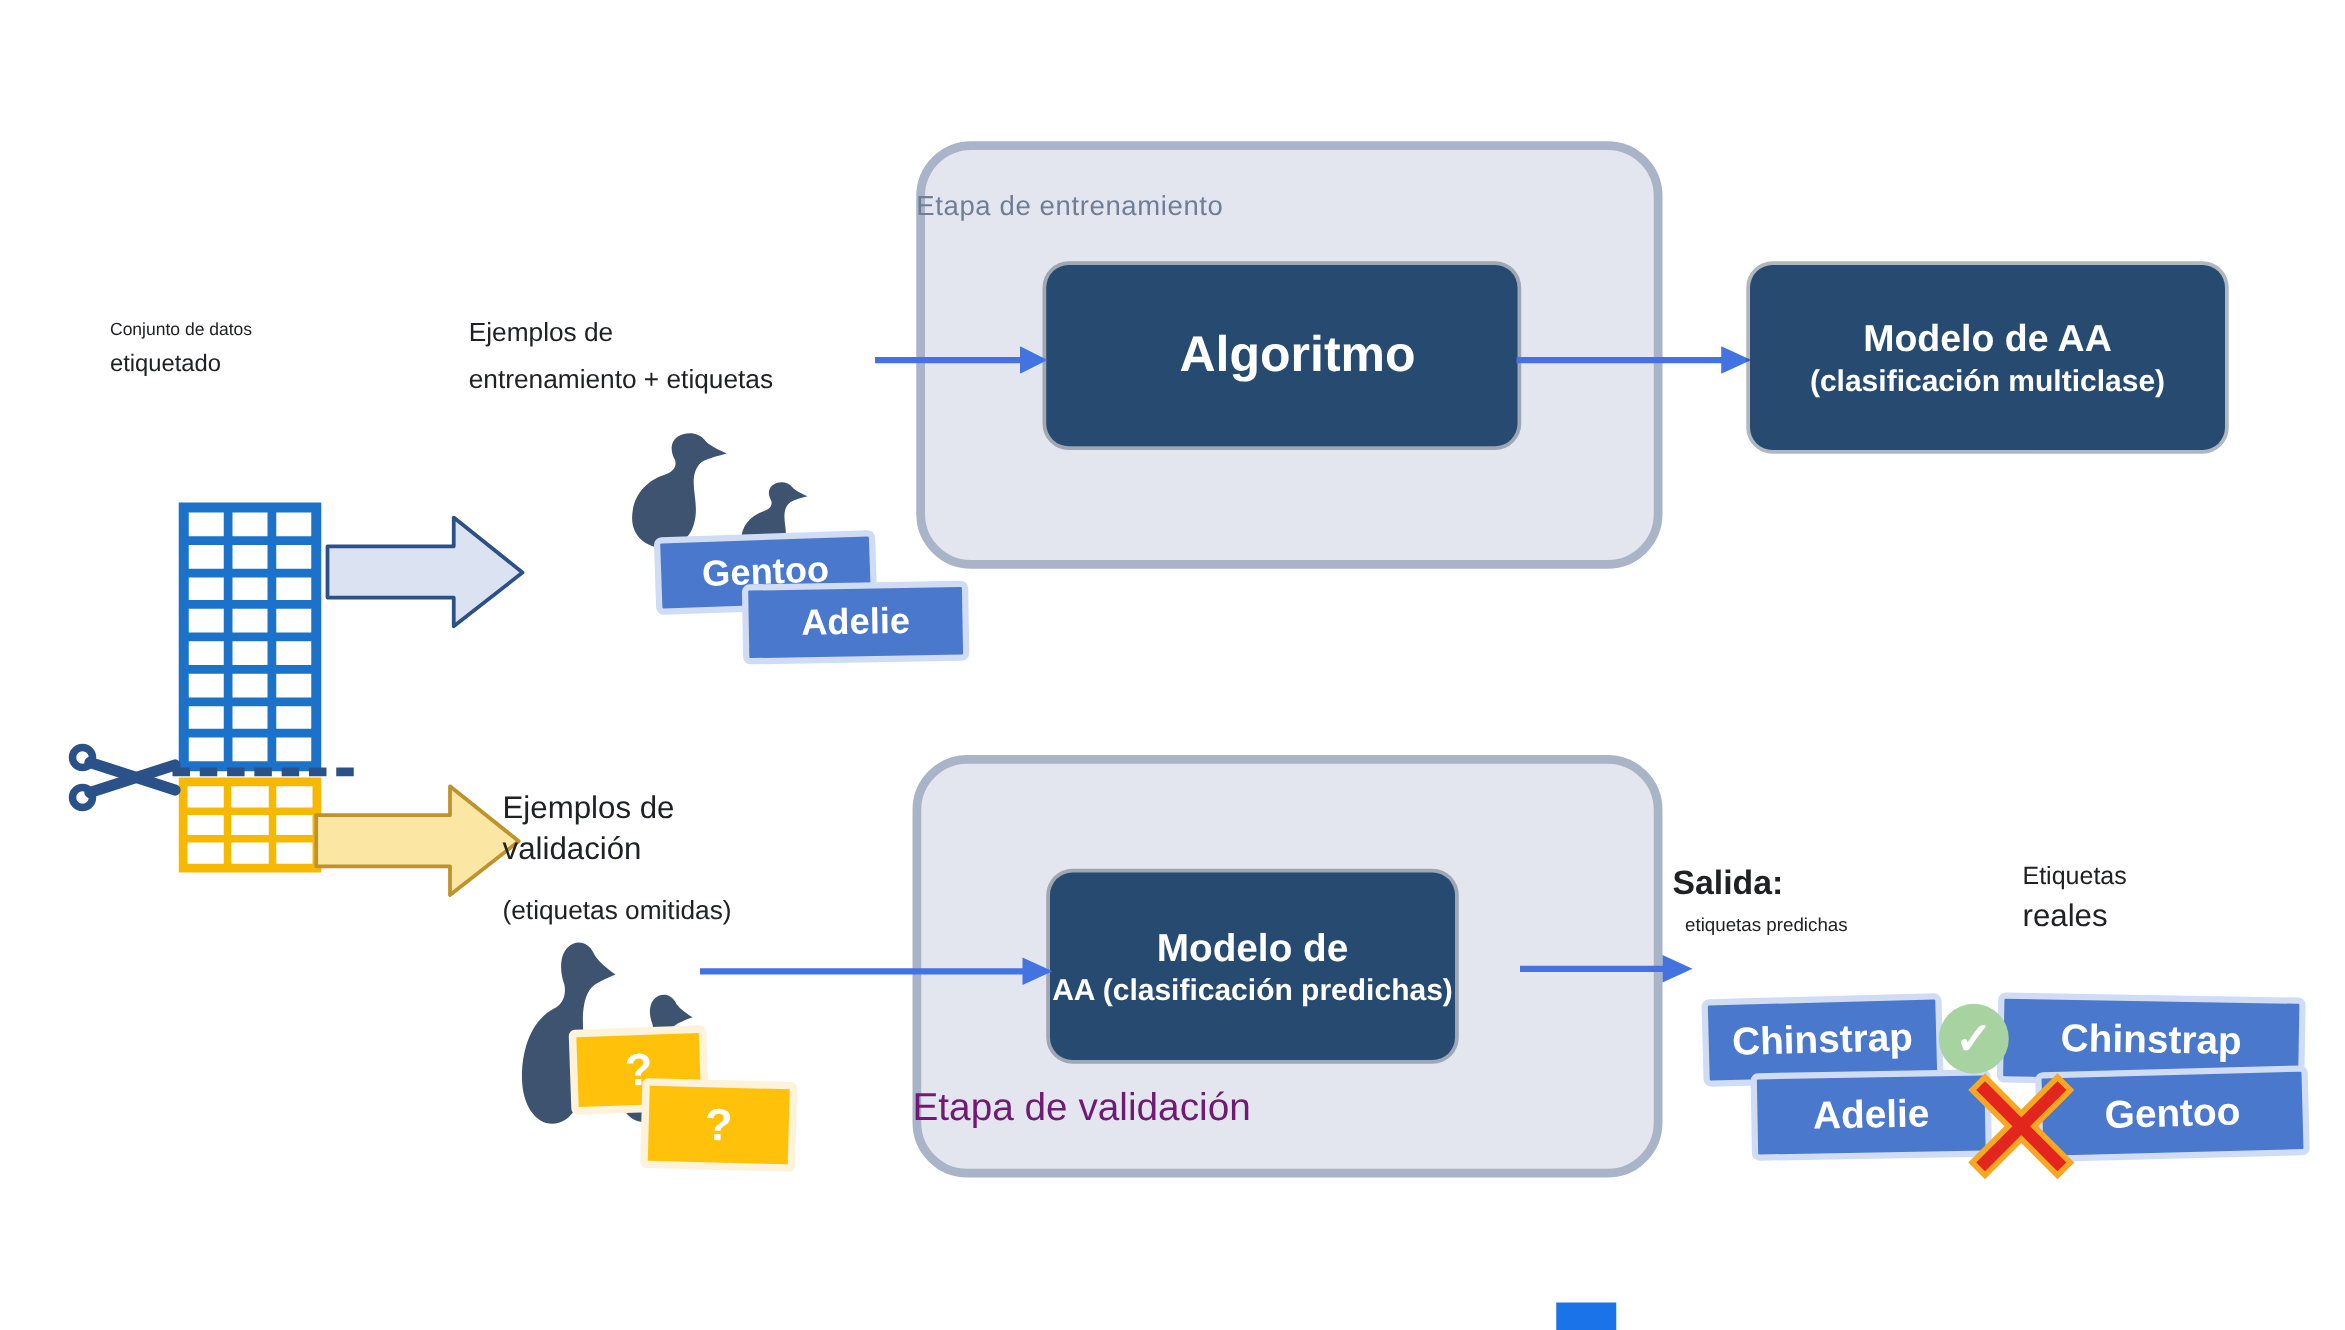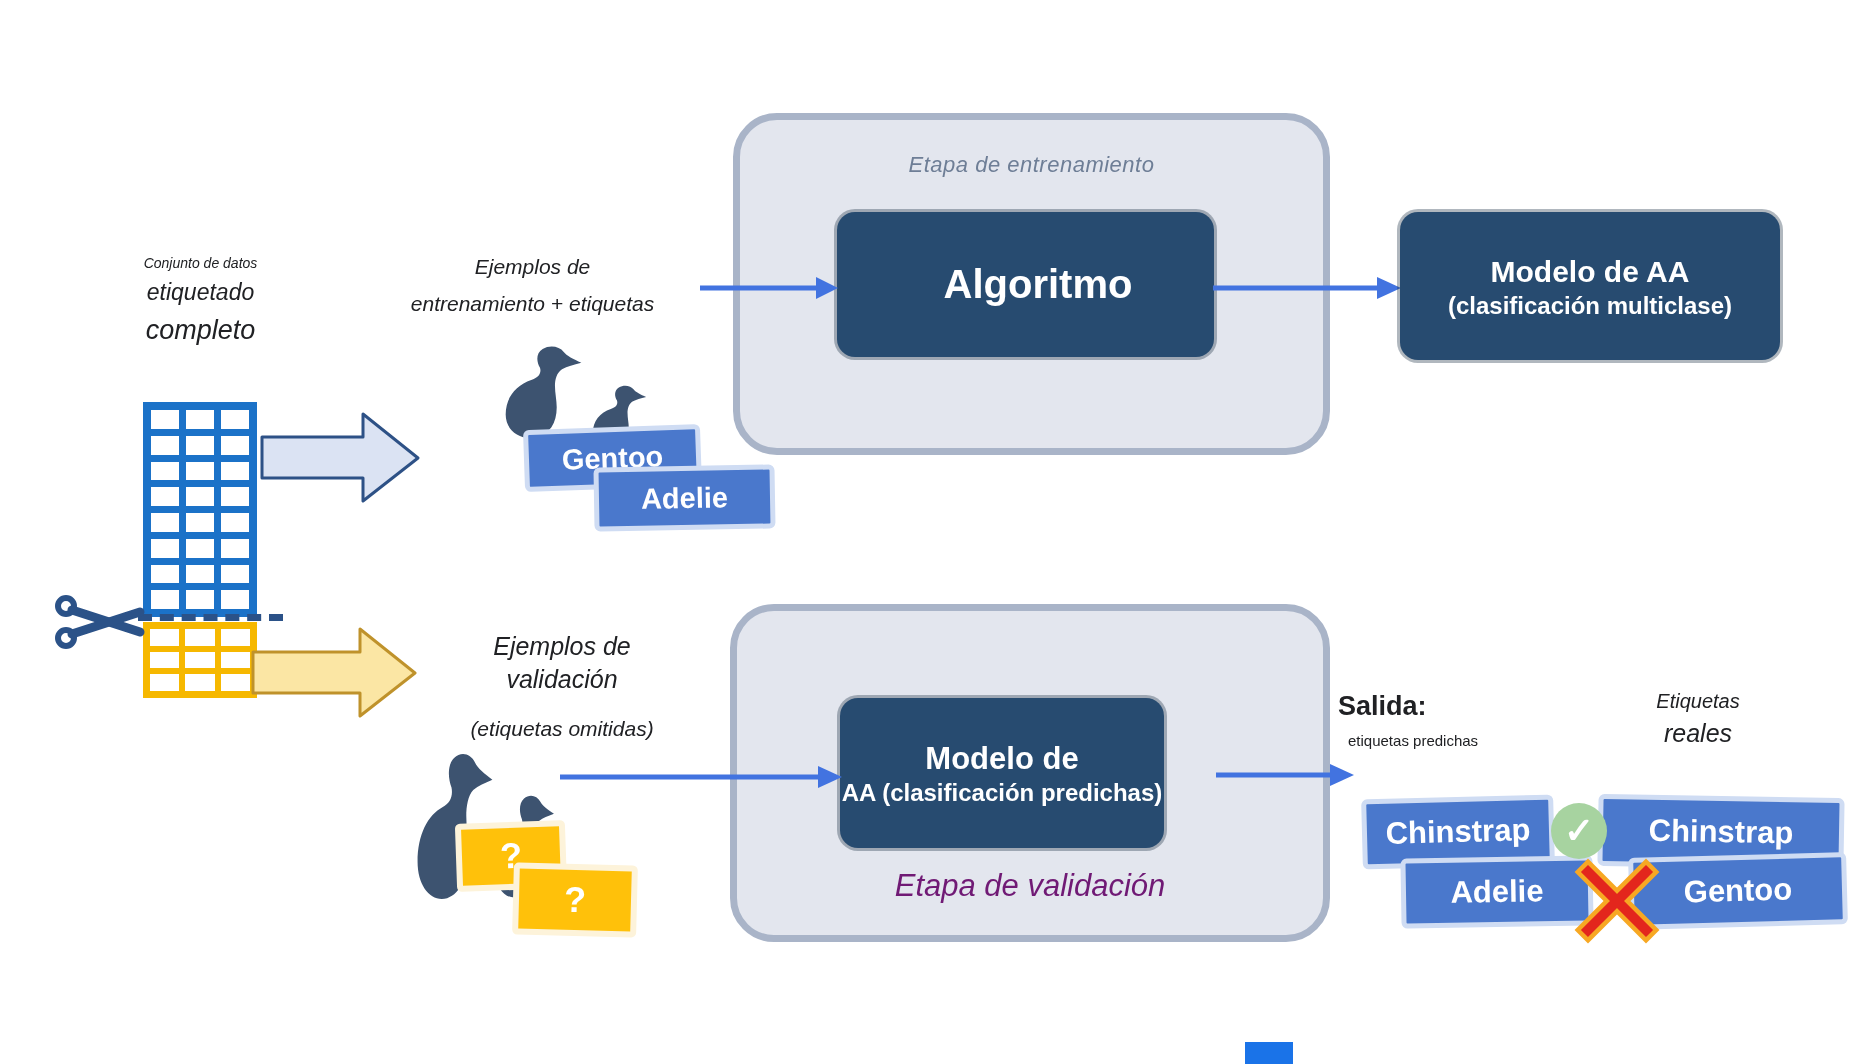--- a/index.html
+++ b/index.html
@@ -1,25 +1,25 @@
 <!DOCTYPE html>
 <html><head>
 <meta charset="utf-8">
 <style>
   html,body{margin:0;padding:0;background:#ffffff;}
   #canvas{
     position:relative;width:1876px;height:1064px;background:#ffffff;overflow:hidden;
     font-family:"Liberation Sans",sans-serif;color:#202124;
   }
   .abs{position:absolute;}
-  .center{text-align:center;font-style:italic;}
+  .center{}
 
   
   .cap1{font-size:14px;line-height:22px;}
-  .cap2{font-size:23px;line-height:36px;}
+  .cap2{font-size:19px;line-height:36px;}
   .cap3{font-size:27px;line-height:40px;}
 
   
   .grid-table{display:grid;box-sizing:border-box;}
   .grid-table div{background:#ffffff;}
   .table-blue{background:#1b72c8;grid-template-columns:repeat(3,1fr);grid-template-rows:repeat(8,1fr);gap:7px;padding:8px;}
   .table-yellow{background:#f6b800;grid-template-columns:repeat(3,1fr);grid-template-rows:repeat(3,1fr);gap:6px;padding:7px;}
 
   .dash-line{border-top:7px dashed #2b5288;}
 
@@ -70,21 +70,20 @@
   .accent-bar{background:#1a73e8;}
 </style>
 </head>
 <body>
 
 <div id="canvas">
 
   <div class="abs center" style="left:88px;top:252px;width:225px;">
     <div class="cap1">Conjunto de datos</div>
     <div class="cap2">etiquetado</div>
-    <div class="cap3">completo</div>
   </div>
 
   <div class="abs grid-table table-blue" style="left:143px;top:402px;width:114px;height:215px;">
       <div></div>
       <div></div>
       <div></div>
       <div></div>
       <div></div>
       <div></div>
       <div></div>

